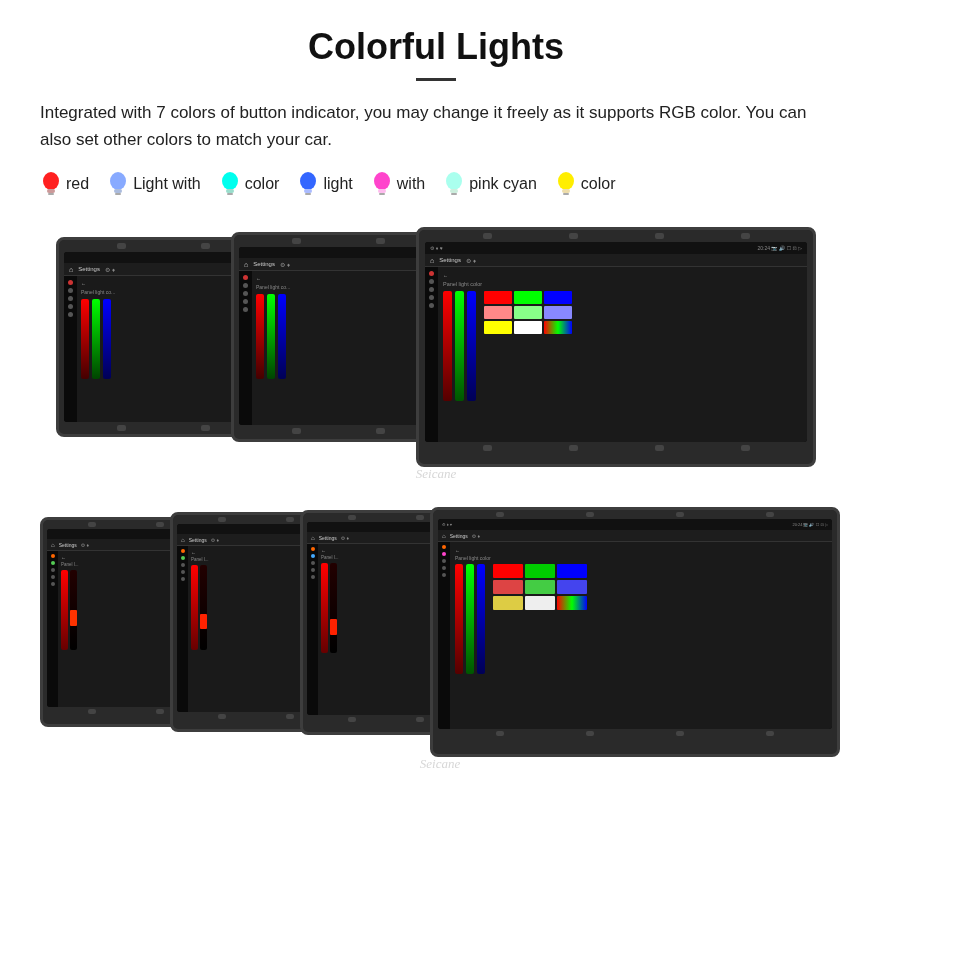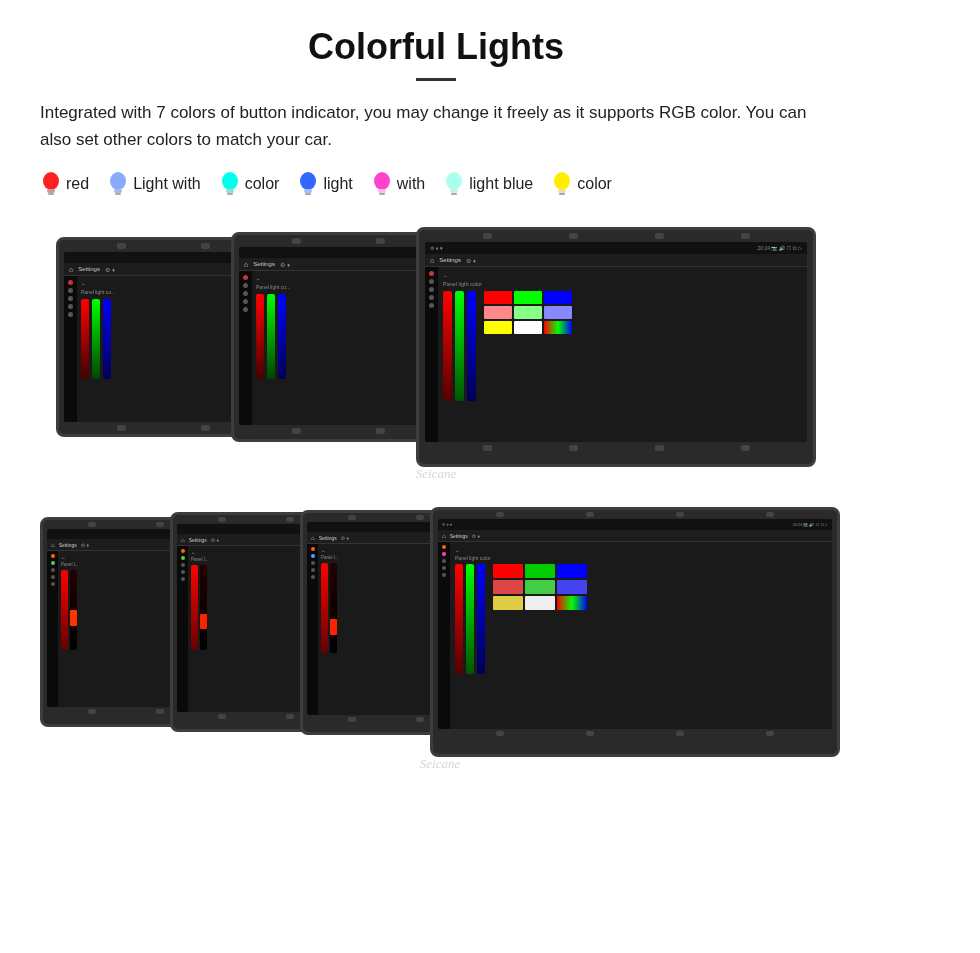--- a/index.html
+++ b/index.html
@@ -147,21 +147,21 @@
     </div>
 
     <div class="color-item">
       <span class="bulb">
         <svg viewBox="0 0 22 26" xmlns="http://www.w3.org/2000/svg">
           <ellipse cx="11" cy="10" rx="8" ry="9" fill="#aaffee"></ellipse>
           <rect x="7" y="18" width="8" height="4" rx="2" fill="#cceedd"></rect>
           <rect x="8" y="22" width="6" height="2" rx="1" fill="#aaa"></rect>
         </svg>
       </span>
-      <span>light blue</span>
+      <span>pink cyan</span>
     </div>
 
     <div class="color-item">
       <span class="bulb">
         <svg viewBox="0 0 22 26" xmlns="http://www.w3.org/2000/svg">
           <ellipse cx="11" cy="10" rx="8" ry="9" fill="#ffee00"></ellipse>
           <rect x="7" y="18" width="8" height="4" rx="2" fill="#eeddaa"></rect>
           <rect x="8" y="22" width="6" height="2" rx="1" fill="#aaa"></rect>
         </svg>
       </span>

